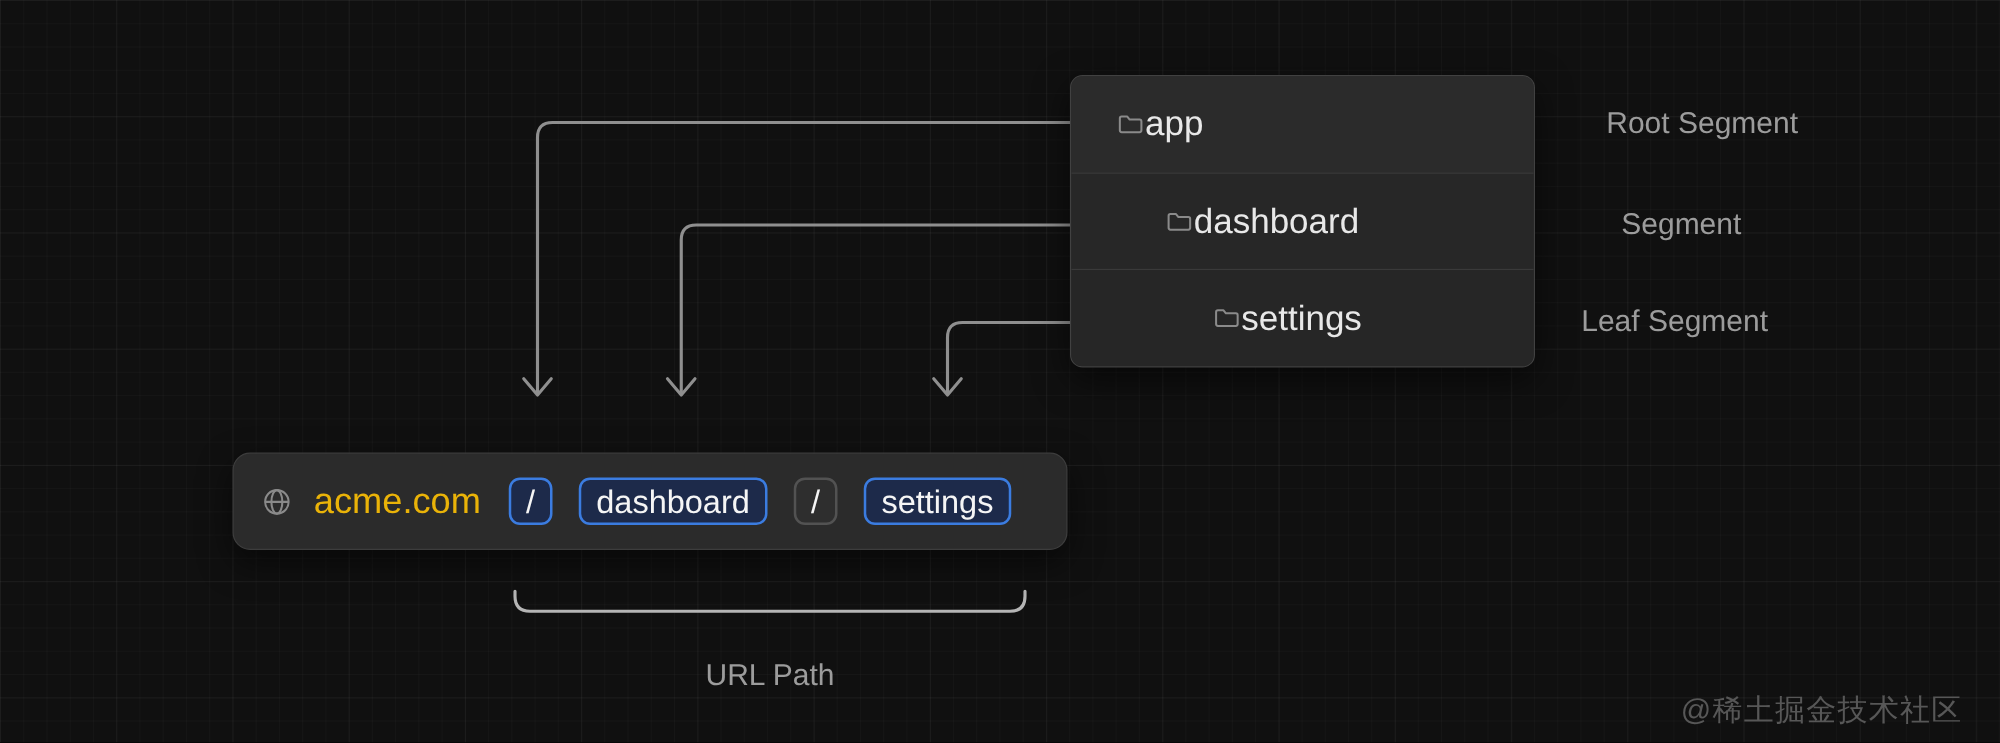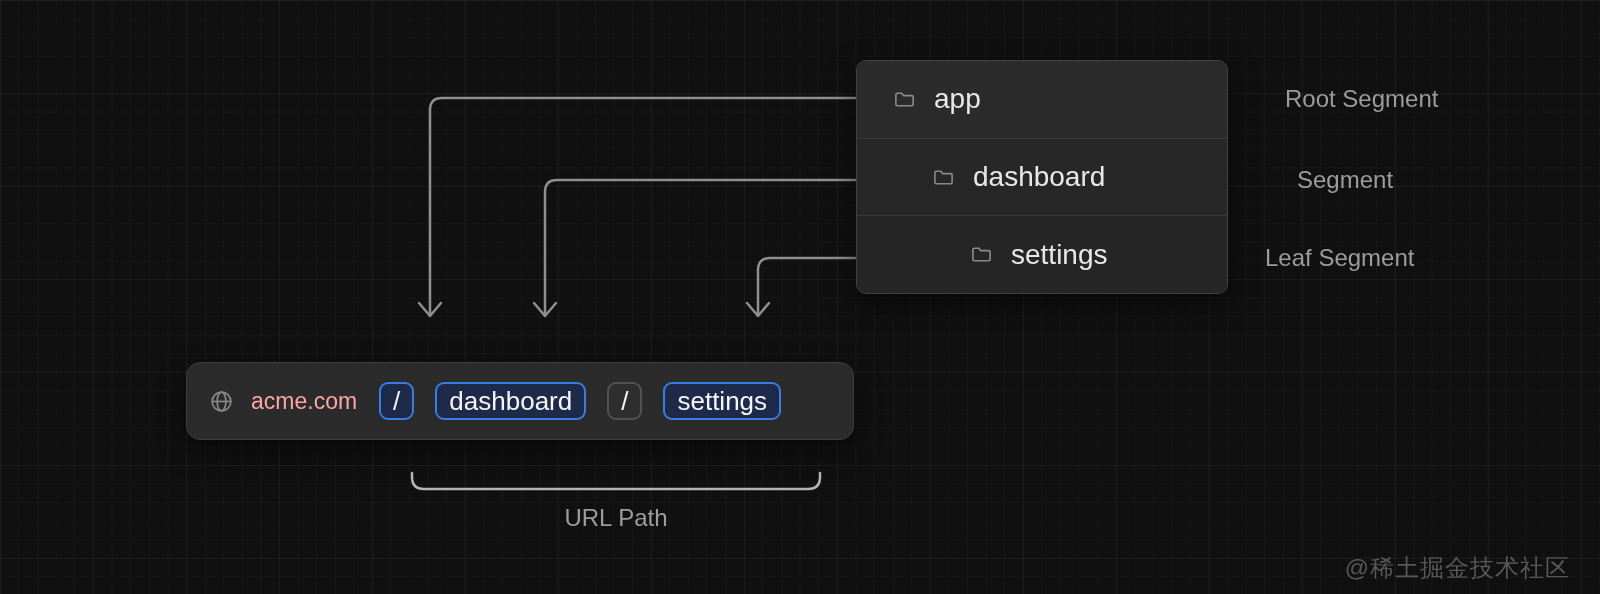--- a/index.html
+++ b/index.html
@@ -45,21 +45,21 @@
     border-radius: 10px;
     box-shadow: 0 10px 28px rgba(0,0,0,0.55);
     overflow: hidden;
     display: flex;
     flex-direction: column;
   }
   .panel .row {
     flex: 1;
     display: flex;
     align-items: center;
-    gap: 18px;
+    gap: 0;
     color: #e8e8e8;
     font-size: 28px;
   }
   .panel .row + .row { border-top: 1px solid #3a3a3a; }
   .row-0 { background: #2b2b2b; padding-left: 36px; }
   .row-1 { background: #272727; padding-left: 75px; }
   .row-2 { background: #262626; padding-left: 113px; }
   .ficon { display: inline-flex; color: #8a8a8a; }
   .ficon svg { width: 23px; height: 23px; }
 
@@ -86,22 +86,22 @@
     border: 1px solid #3d3d3d;
     border-radius: 14px;
     box-shadow: 0 10px 26px rgba(0,0,0,0.5);
     display: flex;
     align-items: center;
     padding: 0 22px;
   }
   .gicon { display: inline-flex; color: #8a8a8a; margin-right: 17px; }
   .gicon svg { width: 25px; height: 25px; }
   .domain {
-    color: #fca5a5;
-    font-size: 23px;
+    color: #eab308;
+    font-size: 29px;
     margin-right: 22px;
     white-space: nowrap;
   }
   .chip {
     display: inline-flex;
     align-items: center;
     justify-content: center;
     height: 38px;
     padding: 0 12px;
     border-radius: 9px;
@@ -109,21 +109,21 @@
     color: #f5f5f5;
     white-space: nowrap;
   }
   .chip + .chip { margin-left: 21px; }
   .chip.blue { border: 2.5px solid #3b7ce0; background: #1d2a4a; }
   .chip.gray { border: 2.5px solid #525252; background: #2e2e2e; }
 
   
   .url-path-label {
     position: absolute;
-    left: 412px; top: 504px;
+    left: 412px; top: 527px;
     width: 408px;
     text-align: center;
     color: #9c9c9c;
     font-size: 24px;
   }
 
   
   .watermark {
     position: absolute;
     right: 30px; bottom: 10px;

